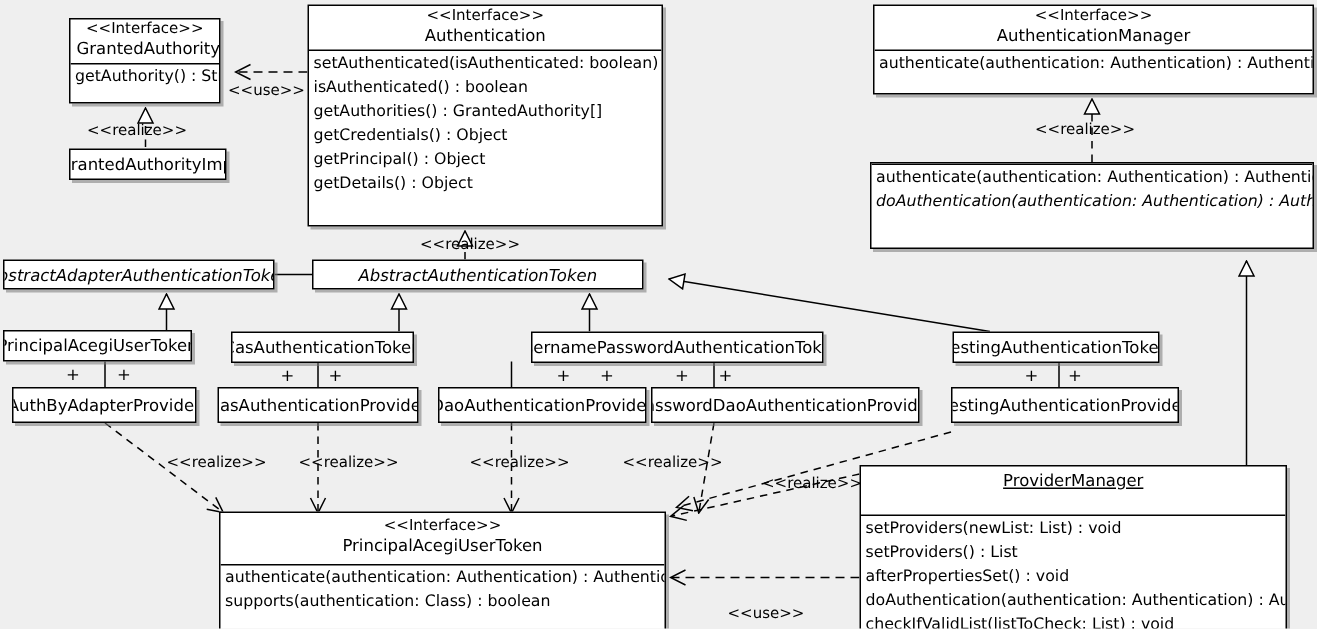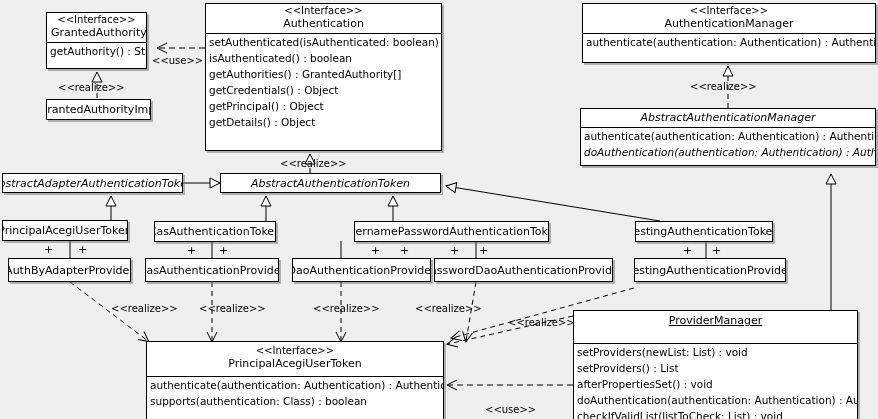--- a/index.html
+++ b/index.html
@@ -137,34 +137,31 @@
     <div class="hdr">
       <div class="stereo">&lt;&lt;Interface&gt;&gt;</div>
       <div class="cname">AuthenticationManager</div>
     </div>
     <div class="divider ops">
       <div class="op">authenticate(authentication: Authentication) : Authentication</div>
     </div>
   </div>
 
   <div class="uml" style="left:580px;top:108px;width:296px;height:58px;">
-    <div class="hdr" style="padding-top:2px;">
-      <div class="cname abs">AbstractAuthenticationManager</div>
-    </div>
     <div class="divider ops">
       <div class="op">authenticate(authentication: Authentication) : Authentication</div>
       <div class="op abs">doAuthentication(authentication: Authentication) : Authentication</div>
     </div>
   </div>
 
   <div class="uml compact" style="left:2px;top:173px;width:181px;height:20px;">
     <div class="cname abs">AbstractAdapterAuthenticationToken</div>
   </div>
 
-  <div class="uml compact" style="left:220px;top:173px;width:221px;height:20px;">
+  <div class="uml compact" style="left:208px;top:173px;width:221px;height:20px;">
     <div class="cname abs">AbstractAuthenticationToken</div>
   </div>
 
   <div class="uml compact" style="left:2px;top:220px;width:126px;height:21px;">
     <div class="cname">PrincipalAcegiUserToken</div>
   </div>
 
   <div class="uml compact" style="left:154px;top:221px;width:122px;height:21px;">
     <div class="cname">CasAuthenticationToken</div>
   </div>

